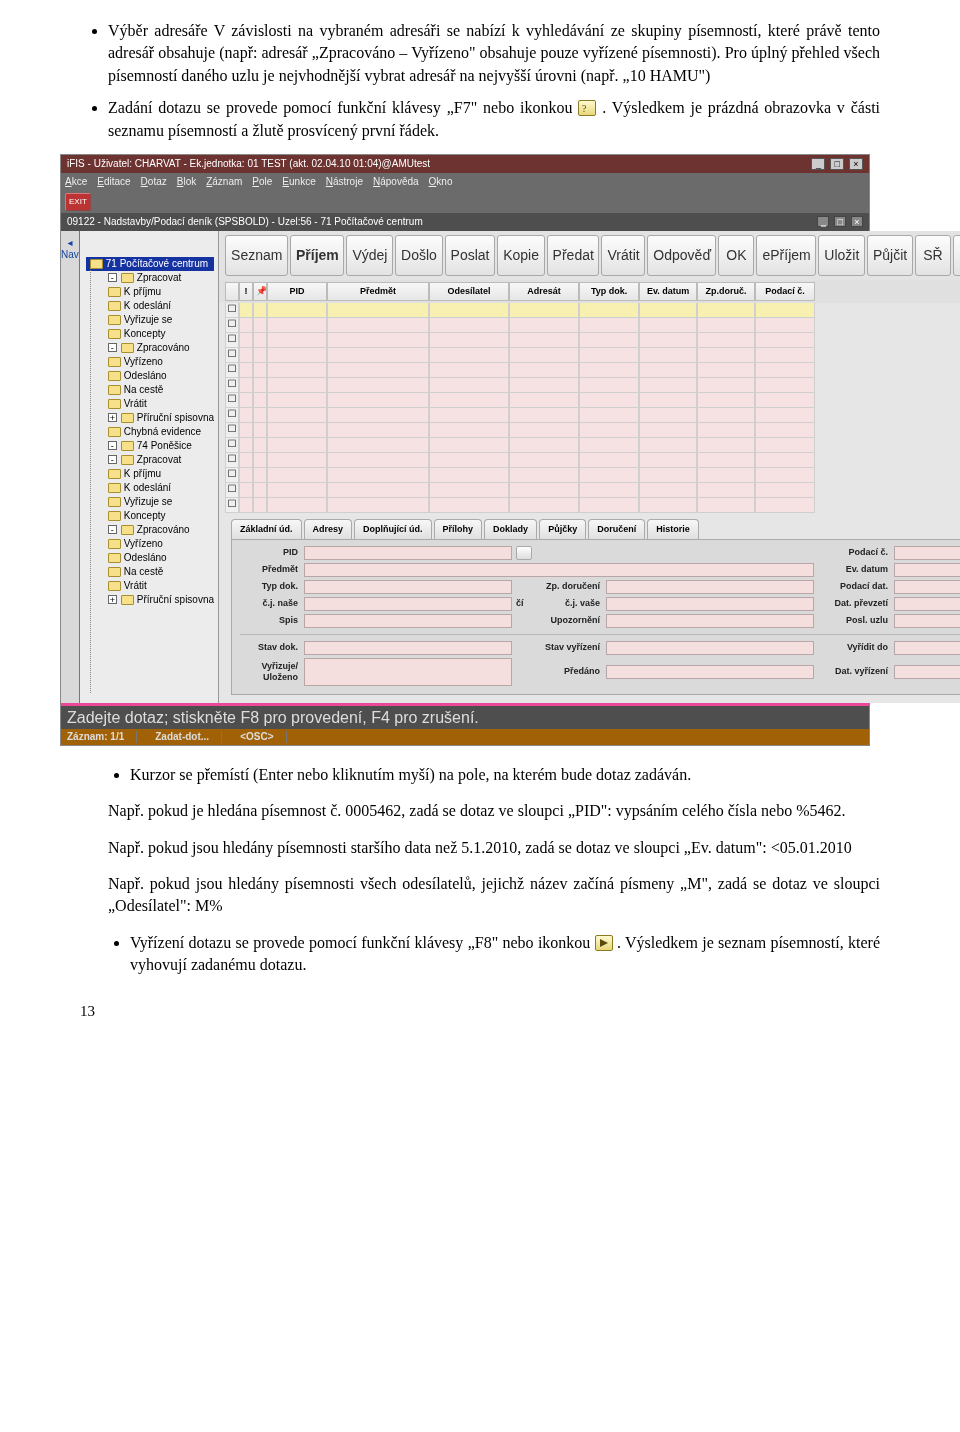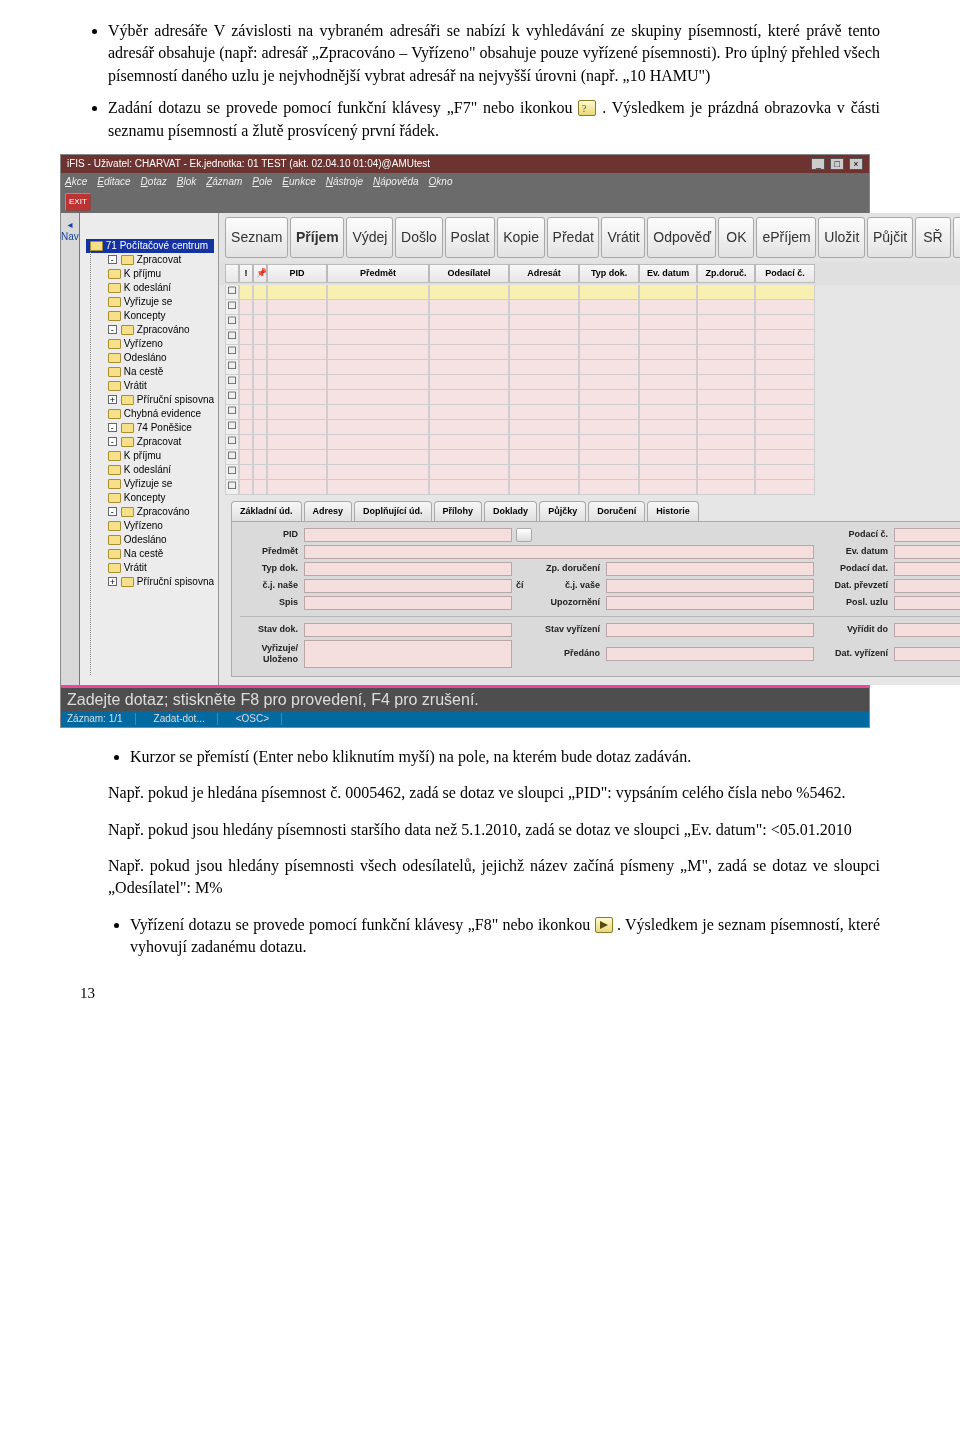--- a/index.html
+++ b/index.html
@@ -49,21 +49,21 @@
   .titlebar .ctrls span {
     display: inline-block; width: 14px; height: 12px;
     background: #ccc; border: 1px solid #555; margin-left: 2px;
     font-size: 9px; text-align: center; color: #000; line-height: 10px;
   }
   .menubar {
     background: #6b6b6b; color: #eee;
     padding: 3px 4px;
     display: flex; gap: 10px;
   }
-  .menubar span { text-decoration: underline dotted transparent; font-style: italic; }
+  .menubar span { text-decoration: underline dotted transparent; }
   .menubar span::first-letter { text-decoration: underline; }
   .iconbar {
     background: #6b6b6b; padding: 2px 4px;
     display: flex; align-items: center;
   }
   .iconbar .exit {
     background: #b33; color: #fff; font-size: 8px;
     padding: 3px 3px; border: 1px outset #d77; margin-right: 6px;
     border-radius: 2px;
   }
@@ -177,23 +177,23 @@
     height: 14px;
   }
   .detail-form .iconbtn {
     width: 16px; height: 14px;
     background: linear-gradient(#fff,#ddd); border: 1px solid #aaa;
     border-radius: 2px;
   }
   .hr-sep { grid-column: 1 / -1; border-top: 1px solid #b7b7b7; margin: 3px 0; }
 
   .statusbar {
-    background: #0369a1; color: #ddd;
+    background: #a16207; color: #ddd;
     display: flex; gap: 18px;
-    font-size: 10px; padding: 2px 6px;
+    font-size: 10px; padding: 2px 6px; font-weight: bold;
   }
   .statusbar .sb { border-right: 1px solid #777; padding-right: 12px; }
   .status-tip {
     background: #4e4e4e; color: #ddd; font-size: 16px;
     padding: 2px 6px; border-top: 3px solid #ec4899;
   }
 
   .pagenum { text-align: left; margin-top: 24px; font-size: 15px; }
 
   
@@ -238,20 +238,28 @@
     <span>Záznam</span>
     <span>Pole</span>
     <span>Eunkce</span>
     <span>Nástroje</span>
     <span>Nápověda</span>
     <span>Okno</span>
   </div>
   <div class="iconbar">
     <span class="exit">EXIT</span>
   </div>
+  <div class="subtitle">
+    <span>09122 - Nadstavby/Podací deník (SPSBOLD) - Uzel:56 - 71 Počítačové centrum</span>
+    <span class="right">
+      <span>‗</span>
+      <span>□</span>
+      <span>×</span>
+    </span>
+  </div>
 
   <div class="workarea">
     <div class="nav-tab">◂ <span>Nav</span></div>
 
     <div class="tree-pane" id="tree">
         <div class="tree-item root">
           <span class="fld"></span>
           <span>71 Počítačové centrum</span>
         </div>
         <div class="tree-item sub">

